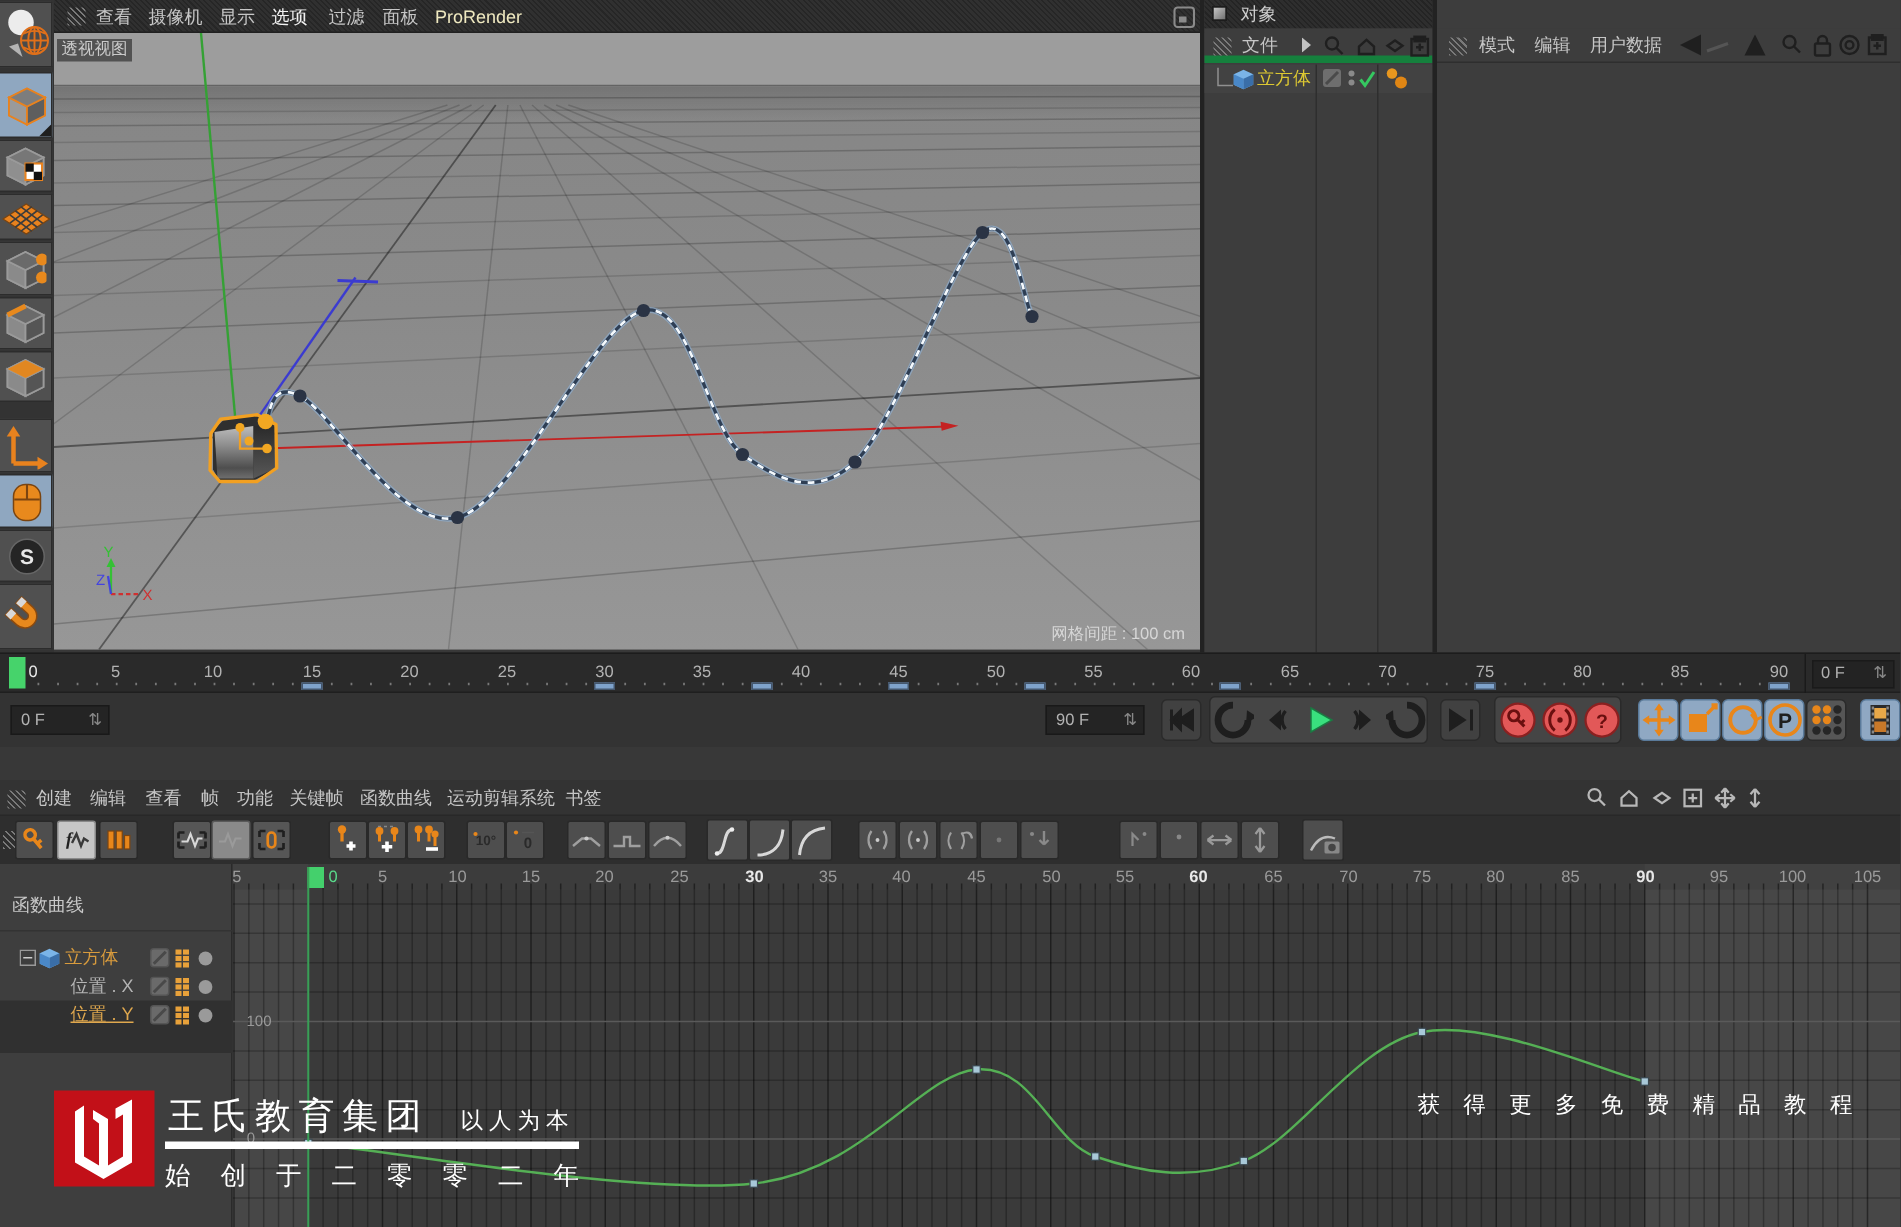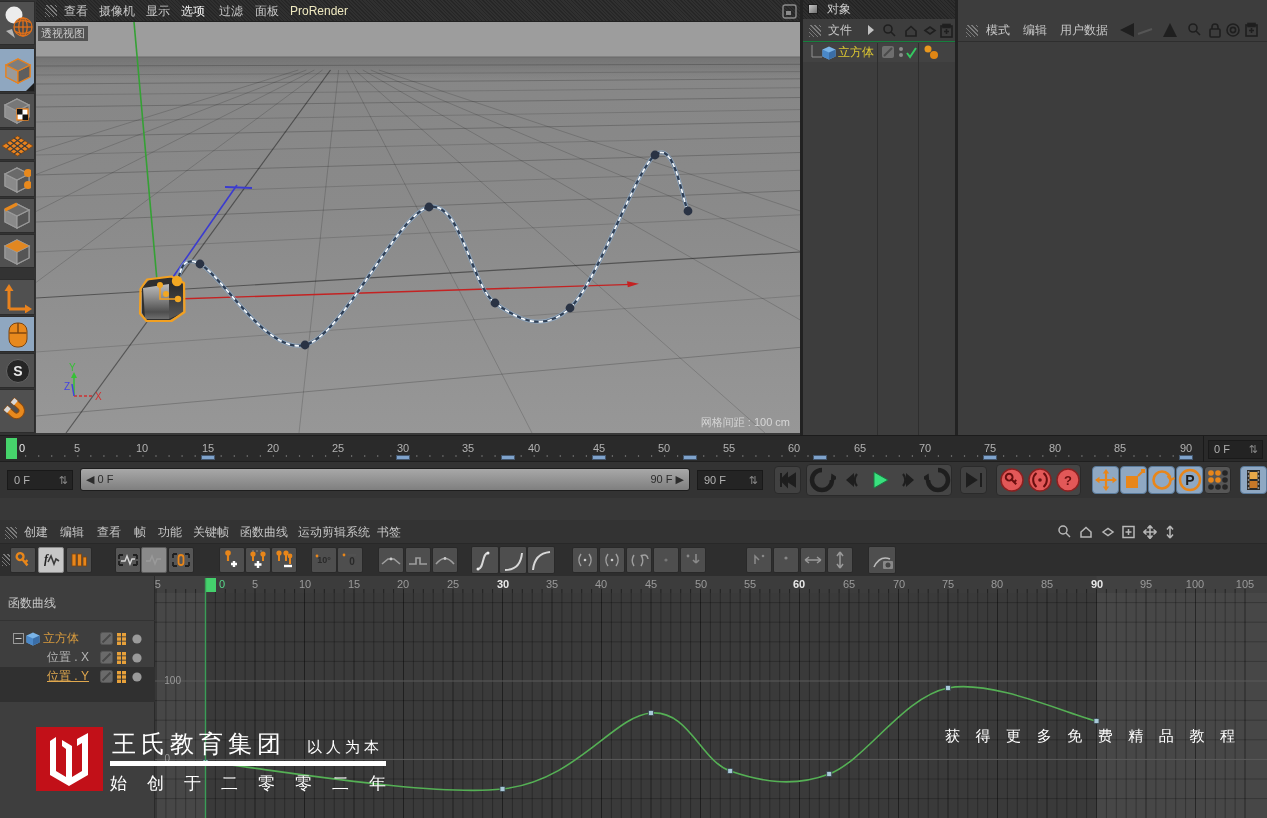--- a/index.html
+++ b/index.html
@@ -229,21 +229,21 @@
 </svg>
   <div class="abs" style="left:2px;top:4px;background:rgba(72,72,72,0.88);color:#c9c9c9;font-size:11px;padding:0 3px;line-height:15px">透视视图</div>
 </div>
 
 <div class="abs" style="left:800px;top:0;width:3px;height:435px;background:#222"></div>
 <div class="abs" style="left:803px;top:0;width:152px;height:435px;background:#3d3d3d">
   <div class="abs hatch" style="left:0;top:0;width:152px;height:19px;background-color:#2b2b2b">
     <div class="abs ticon" style="left:5px;top:4px"></div>
     <span class="abs ttl" style="left:24px">对象</span>
   </div>
-  <div class="abs" style="left:0;top:19px;width:152px;height:23px;background:#3d3d3d;border-bottom:1px solid #15803d">
+  <div class="abs" style="left:0;top:19px;width:152px;height:23px;background:#3d3d3d;border-bottom:5px solid #15803d">
     <div class="abs grip" style="left:6px;top:6px"></div>
     <span class="abs mtxt" style="left:25px">文件</span>
     <svg class="abs" style="left:63px;top:6px" width="10" height="10">
           <path d="M2,0 L8,5 L2,10 z" fill="#c2c2c2"></path>
         </svg>
     <svg class="abs" style="left:78px;top:4px" width="72" height="15" viewBox="0 0 72 15">
 <g stroke="#1f1f1f" stroke-width="1.6" fill="none">
 <circle cx="7" cy="6" r="4"></circle>
             <line x1="10" y1="9" x2="14" y2="13"></line>
 <path d="M25,13 v-5 l5,-4.5 l5,4.5 v5 z"></path>
@@ -340,24 +340,20 @@
 <div class="abs" style="left:683px;top:19px;width:14px;height:5px;background:#7fa3cc;border:1px solid #44576e"></div>
 <div class="abs" style="left:813px;top:19px;width:14px;height:5px;background:#7fa3cc;border:1px solid #44576e"></div>
 <div class="abs" style="left:983px;top:19px;width:14px;height:5px;background:#7fa3cc;border:1px solid #44576e"></div>
 <div class="abs" style="left:1179px;top:19px;width:14px;height:5px;background:#7fa3cc;border:1px solid #44576e"></div>
 <div class="abs" style="left:1203px;top:0;width:1px;height:27px;background:#1a1a1a"></div>
 <div class="abs" style="left:1208px;top:4px;width:55px;height:19px;background:#232323;border:1px solid #1a1a1a;color:#b0b0b0;font-size:11px;line-height:17px;padding-left:5px">0 F<span style="position:absolute;right:4px;color:#888">⇅</span></div>
 </div>
 
 <div class="abs" style="left:0;top:462px;width:1267px;height:36px;background:#333">
 <div class="abs" style="left:7px;top:8px;width:66px;height:20px;background:#242424;border:1px solid #191919;color:#b2b2b2;font-size:11px;line-height:18px;padding-left:6px">0 F<span style="position:absolute;right:4px;color:#888">⇅</span></div>
-<div class="abs" style="left:80px;top:6px;width:610px;height:23px;border:1px solid #1d1d1d;border-radius:3px;background:linear-gradient(#a8a8a8,#7f7f7f);color:#2c2c2c;font-size:11px;line-height:21px">
-<span style="position:absolute;left:5px">◀ 0 F</span>
-        <span style="position:absolute;right:5px">90 F ▶</span>
-      </div>
 <div class="abs" style="left:697px;top:8px;width:66px;height:20px;background:#242424;border:1px solid #191919;color:#b2b2b2;font-size:11px;line-height:18px;padding-left:6px">90 F<span style="position:absolute;right:4px;color:#888">⇅</span></div>
 <div class="abs" style="left:774px;top:4px;width:27px;height:28px;background:#414141;border:1px solid #2a2a2a;border-radius:4px"><svg width="26" height="26" viewBox="0 0 26 26">
           <path d="M6,6 v14 M20,7 l-9,6 l9,6 z M12,7 l-6,6 l6,6 z" fill="#1e1e1e" stroke="#1e1e1e" stroke-width="2"></path>
         </svg></div>
 <div class="abs" style="left:806px;top:2px;width:146px;height:32px;background:#454545;border:1px solid #2a2a2a;border-radius:4px"></div>
 <div class="abs" style="left:808px;top:4px;width:28px;height:28px"><svg width="28" height="28" viewBox="0 0 28 28">
           <path d="M14,4 a10,10 0 1 0 10,10" fill="none" stroke="#1e1e1e" stroke-width="4.5"></path>
           <path d="M24,16 l-2,-8 l8,2 z" fill="#1e1e1e" transform="rotate(18 24 12)"></path>
         </svg></div>
 <div class="abs" style="left:837px;top:4px;width:28px;height:28px"><svg width="28" height="28" viewBox="0 0 28 28">

